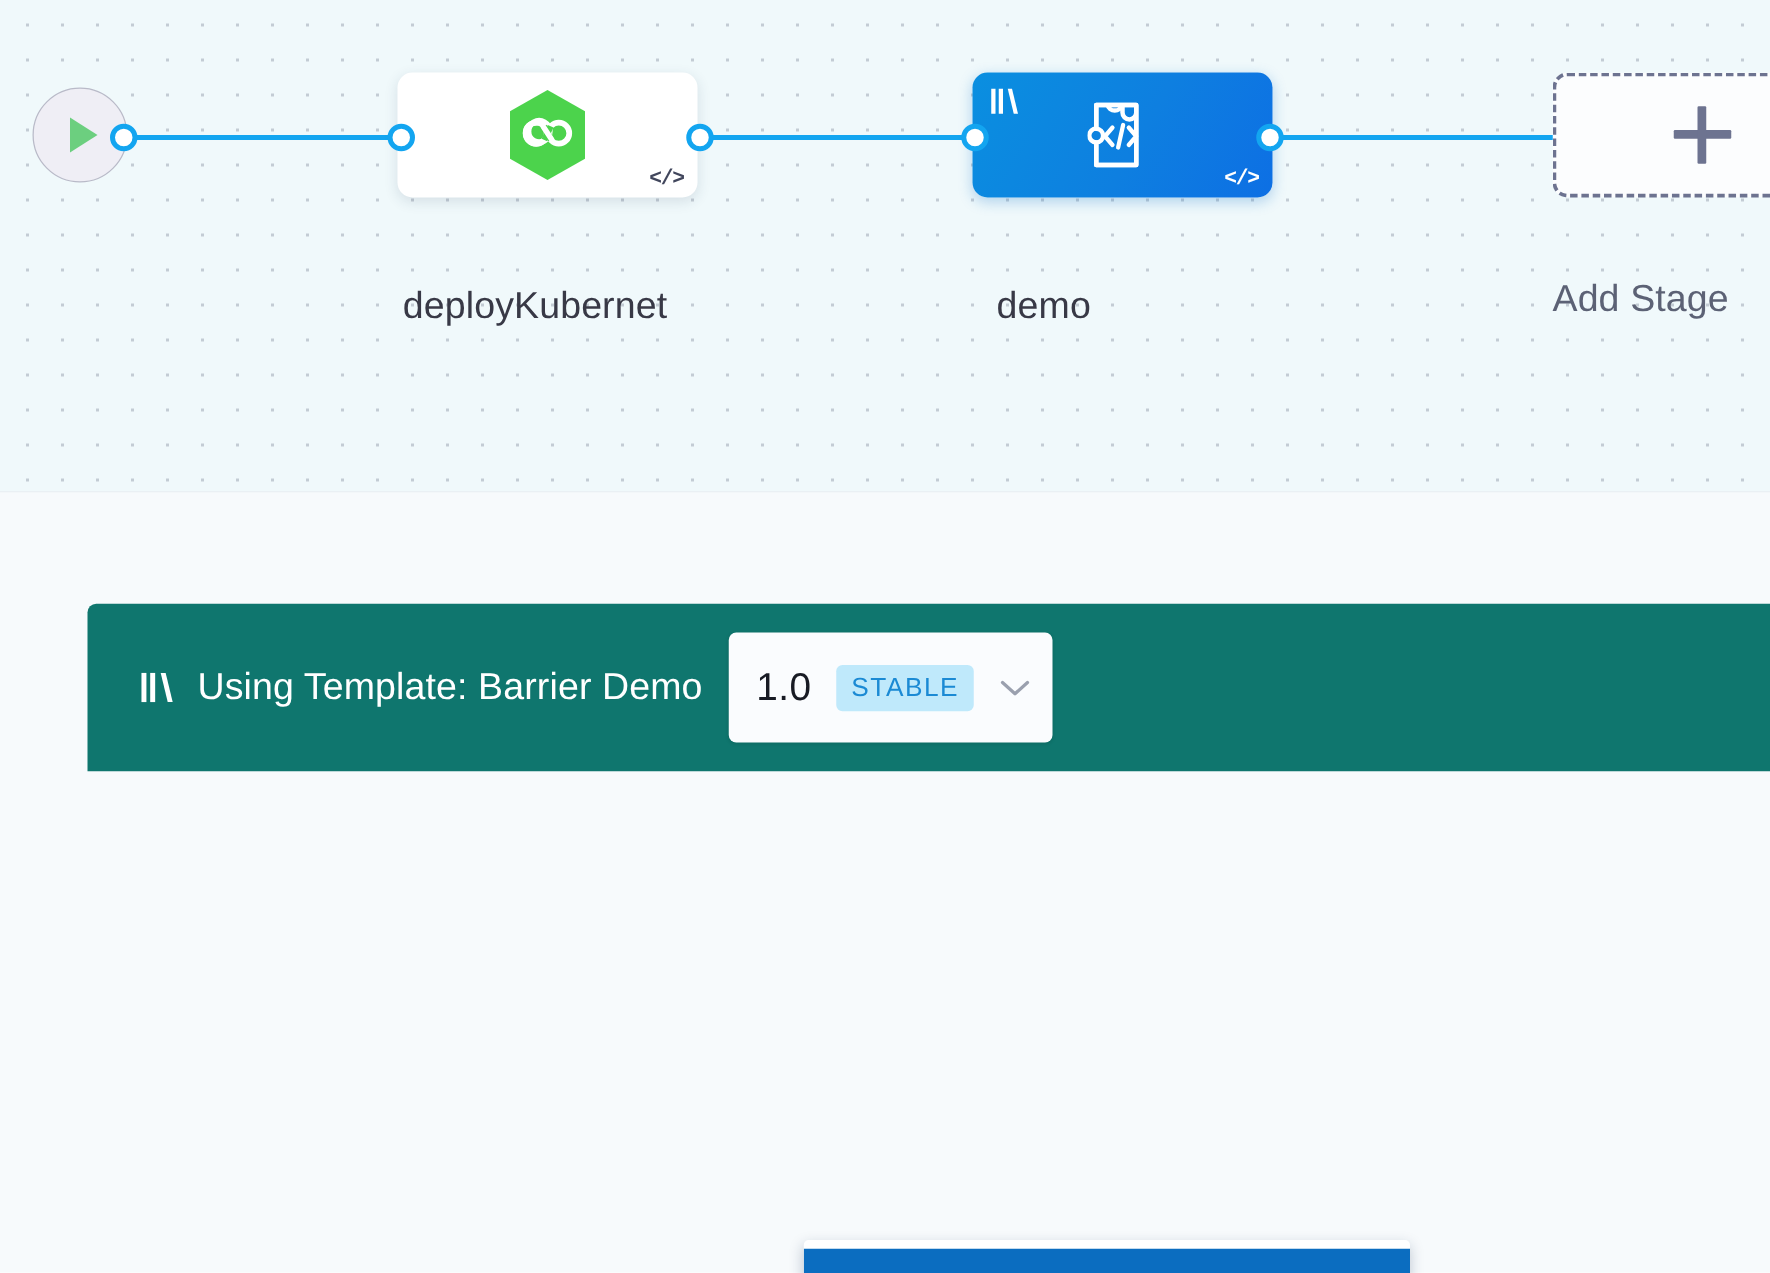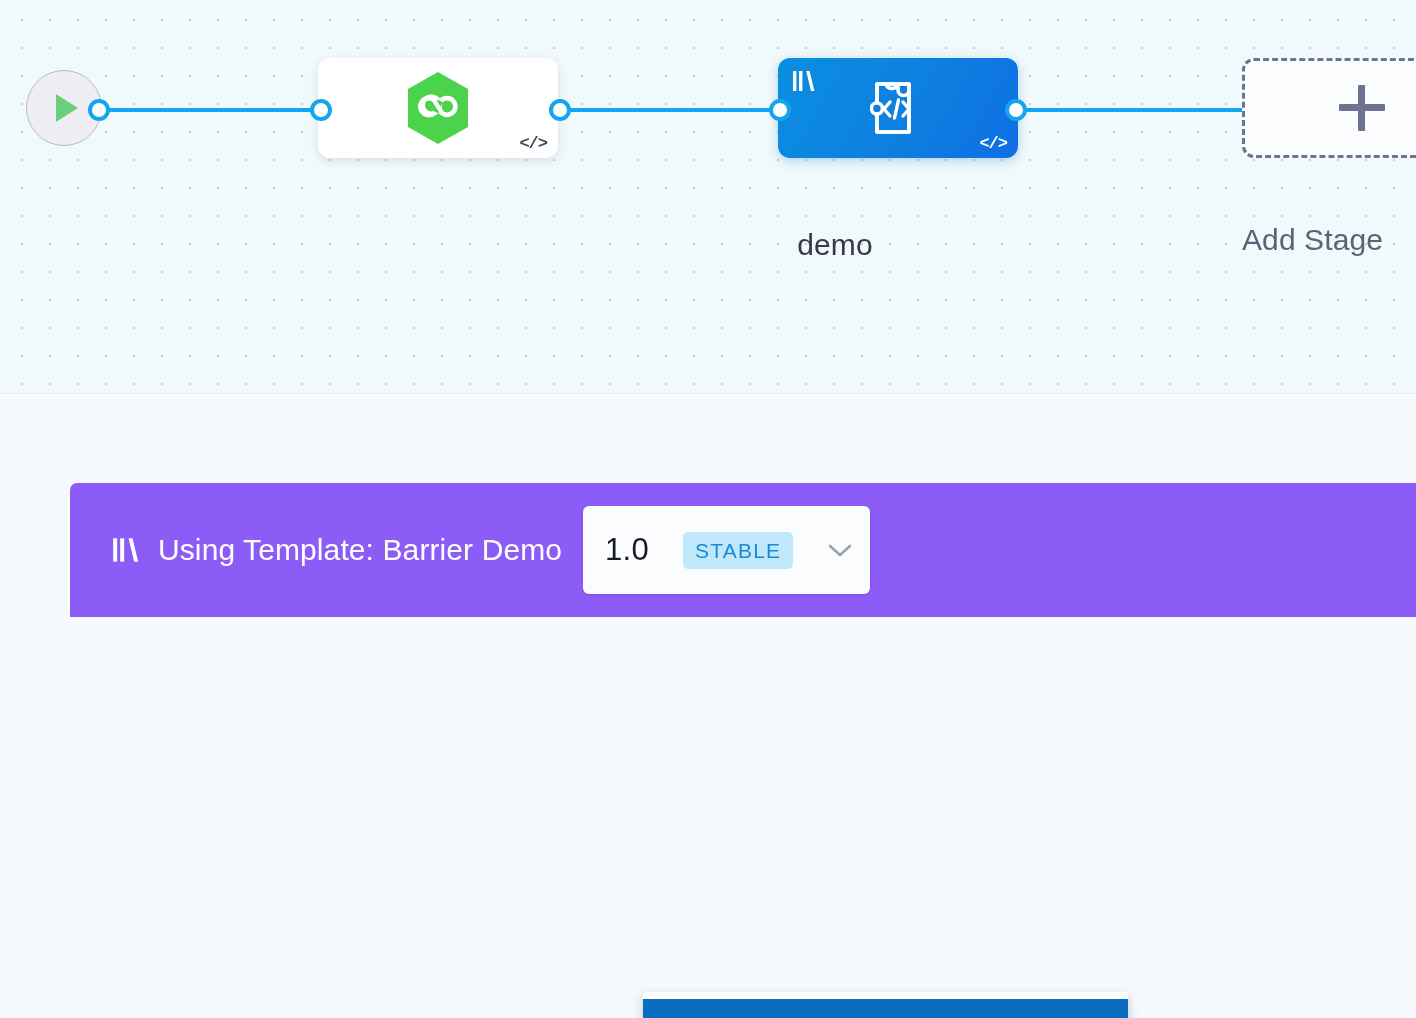--- a/index.html
+++ b/index.html
@@ -177,21 +177,21 @@
     width: 1416px;
     height: 624px;
     background: #f7fafc;
   }
 
   
   #template-banner {
     position: absolute;
     left: 70px; top: 89px;
     width: 1346px; height: 134px;
-    background: #8b5cf6;
+    background: #0f766e;
     border-radius: 7px 0 0 0;
     display: flex;
     align-items: center;
   }
 
   .template-bars-banner {
     width: 28px; height: 26px;
     margin-left: 42px;
     flex: none;
   }
@@ -206,21 +206,21 @@
 
   
   #version-selector {
     margin-left: 21px;
     height: 88px;
     background: #fafcfe;
     border-radius: 6px;
     display: flex;
     align-items: center;
     padding: 0 17px 0 22px;
-    gap: 34px;
+    gap: 20px;
     flex: none;
     position: relative;
     z-index: 6;
     box-shadow: 0 1px 3px rgba(0,0,0,0.10);
   }
   #version-number {
     font-size: 31px;
     color: #181b24;
     letter-spacing: 0.3px;
   }
@@ -306,20 +306,21 @@
     <span class="node-code-glyph">&lt;/&gt;</span>
   </div>
   <div class="port" id="port-demo-in"></div>
   <div class="port" id="port-demo-out"></div>
 
   <div id="node-add-stage">
     <div class="plus-icon"></div>
   </div>
 
   <div class="node-label" id="label-k8s">
+    <div>deployKubernet</div>
   </div>
   <div class="node-label" id="label-demo">demo</div>
   <div class="node-label" id="label-add-stage">Add Stage</div>
 
 </div>
 
 <div id="detail-panel">
 
   <div id="template-banner">
     <svg class="template-bars-banner" viewBox="0 0 24 22">

